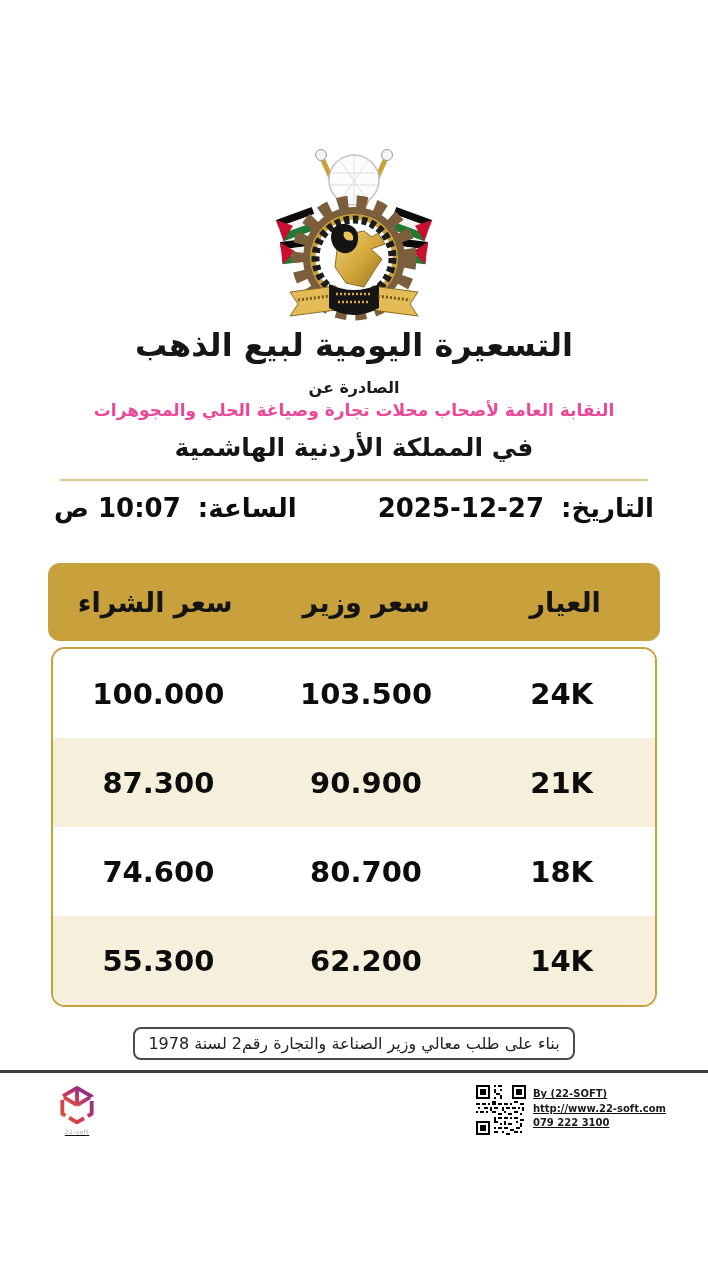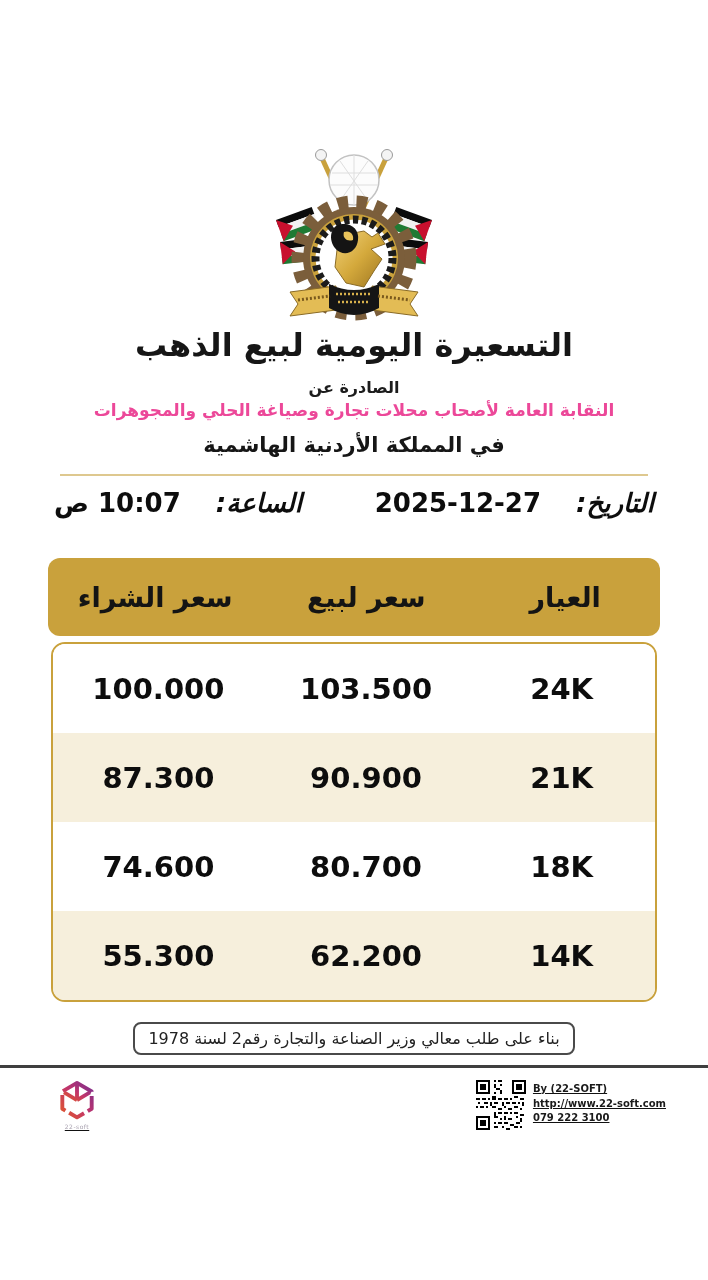--- a/index.html
+++ b/index.html
@@ -6,28 +6,28 @@
   html,body { background:#ffffff; }
   .page {
     position:relative; width:708px; height:1280px; margin:0 auto;
     background:#ffffff; overflow:hidden; color:#111;
     font-family:"DejaVu Sans","Liberation Sans",sans-serif;
   }
   .emblem { display:block; margin:140px auto 0; }
   .title { text-align:center; font-size:32px; font-weight:bold; margin-top:-2px; color:#161616; }
   .issued-by { text-align:center; font-size:16px; font-weight:bold; margin-top:14px; color:#1c1c1c; }
   .issuer { text-align:center; font-size:17px; font-weight:bold; margin-top:3px; color:#ec4899; }
-  .kingdom { text-align:center; font-size:21px; font-weight:bold; margin-top:13px; color:#161616; }
+  .kingdom { text-align:center; font-size:25px; font-weight:bold; margin-top:13px; color:#161616; }
   .gold-sep { width:588px; border:0; border-top:2px solid #DEC88F; margin:17px auto 0; }
   .datetime {
     direction:rtl; display:flex; justify-content:space-between;
     width:600px; margin:12px auto 0; font-size:26px; font-weight:bold; color:#0d0d0d;
   }
   .dt-item { white-space:nowrap; }
-  .dt-item .lbl { margin-left:26px;font-style:italic; }
+  .dt-item .lbl { margin-left:8px; }
   .price-header {
     width:612px; height:78px; margin:40px auto 0;
     background:#C9A13C; border-radius:12px;
     display:grid; grid-template-columns:31% 34% 35%; direction:rtl;
     align-items:center; text-align:center;
     font-size:27px; font-weight:bold; color:#141414;
   }
   .price-body {
     width:606px; margin:6px auto 0; background:#fff;
     border:2px solid #C9A13C; border-radius:14px; overflow:hidden;
@@ -129,21 +129,21 @@
       <span>27-12-2025</span>
     </div>
     <div class="dt-item">
       <span class="lbl">الساعة:</span>
       <span>10:07 ص</span>
     </div>
   </div>
 
   <div class="price-header">
     <span>العيار</span>
-    <span>سعر لبيع</span>
+    <span>سعر وزير</span>
     <span>سعر الشراء</span>
   </div>
 
   <div class="price-body">
     <div class="price-row">
       <span>24K</span>
       <span>103.500</span>
       <span>100.000</span>
     </div>
     <div class="price-row alt">

